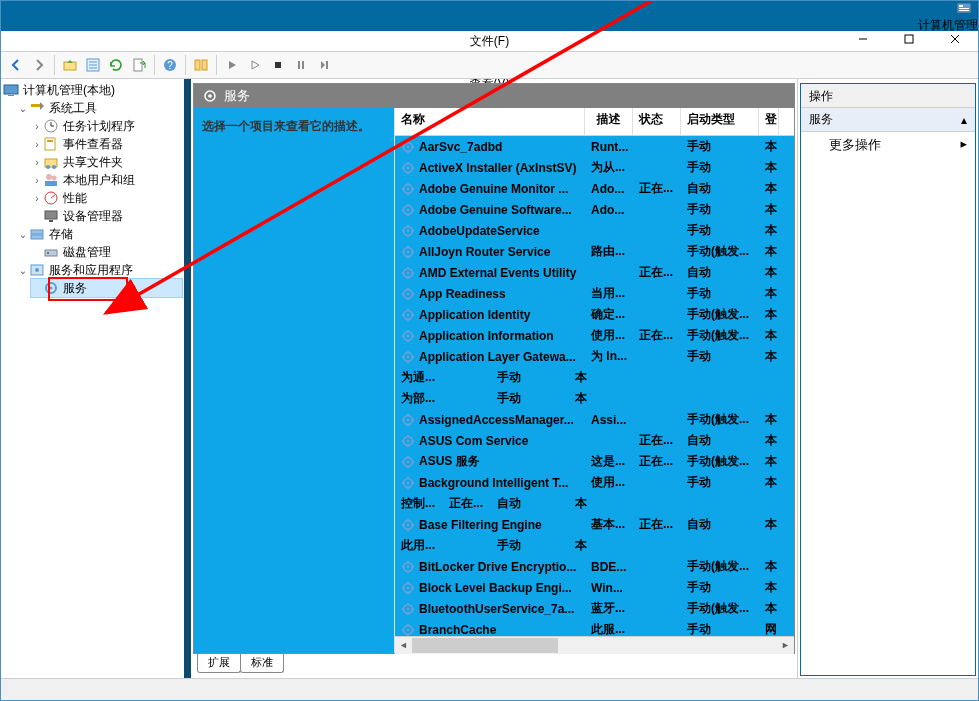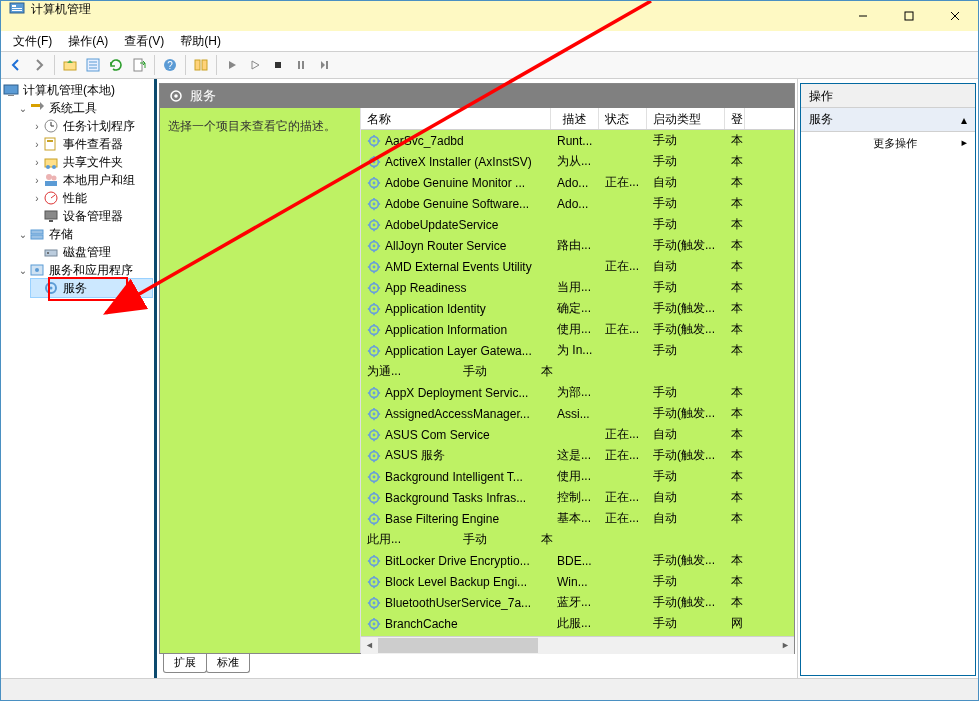--- a/index.html
+++ b/index.html
@@ -1,61 +1,61 @@
 <!DOCTYPE html>
 <html><head>
 <meta charset="utf-8">
 <style>
 * { box-sizing: border-box; font-family: "Microsoft YaHei", "Segoe UI", Tahoma, sans-serif; }
 body { margin: 0; background: #fff; font-size: 12px; color: #000; }
 .window { width: 979px; height: 701px; border: 1px solid #4a90c2; display: flex; flex-direction: column; background: #fff; position: relative; }
-.titlebar { height: 30px; display: flex; align-items: flex-start; padding: 0 0 0 8px; background: #fef9c3; }
+.titlebar { height: 30px; display: flex; align-items: flex-end; padding: 0 0 0 8px; background: #0369a1; flex-direction: column; }
 .titlebar-icon { width: 16px; height: 16px; margin-right: 6px; }
 .titlebar-title { flex: 1; font-size: 12px; }
 .win-controls { display: flex; height: 100%; }
 .win-btn { width: 46px; display: flex; align-items: center; justify-content: center; cursor: pointer; }
-.menubar { height: 20px; display: flex; align-items: center; padding: 0 4px; font-size: 12px; }
+.menubar { height: 20px; display: flex; align-items: center; padding: 0 4px; font-size: 12px; flex-direction: column; }
 .menubar-item { padding: 2px 8px; cursor: pointer; }
 .toolbar { height: 28px; border-top: 1px solid #d0d0d0; border-bottom: 1px solid #d0d0d0; display: flex; align-items: center; padding: 0 4px; background: #f8f8f8; gap:1px; }
 .tool-btn { width: 22px; height: 22px; display: flex; align-items: center; justify-content: center; cursor: pointer; border: 1px solid transparent; }
 .tool-sep { width: 1px; height: 20px; background: #d0d0d0; margin: 0 3px; }
 .body-area { flex: 1; display: flex; min-height: 0; }
-.tree-panel { width: 156px; border-right: 3px solid #0c4a6e; padding: 2px; overflow: auto; background:#fff; }
+.tree-panel { width: 190px; border-right: 7px solid #0c4a6e; padding: 2px; overflow: auto; background:#fff; }
 .tree-node { display: flex; align-items: center; height: 18px; cursor: pointer; white-space: nowrap; }
 .tree-toggle { width: 12px; text-align: center; color: #606060; font-size: 10px;}
 .tree-icon { width: 16px; height: 16px; margin-right: 4px; display:inline-flex; align-items:center; justify-content:center;}
 .tree-label { font-size: 12px; }
 .tree-children { padding-left: 14px; }
 .tree-selected { background: #cce8ff; outline: 1px solid #99d1ff; }
 .highlight-box { position: absolute; border: 2px solid #ff0000; pointer-events: none; }
 .middle-panel { flex: 1; display: flex; flex-direction: column; min-width: 0; border-right: 1px solid #d0d0d0; padding:4px 2px 2px 2px;}
 .middle-inner { flex:1; display:flex; flex-direction:column; border:1px solid #888; min-height:0;}
 .services-header { height: 24px; background: #808080; color: #fff; display: flex; align-items: center; padding: 0 8px; font-size: 13px; gap:6px;}
-.services-body { flex: 1; display: flex; min-height: 0; background:#bef264;}
+.services-body { flex: 1; display: flex; min-height: 0; background:#0ea5e9;font-weight:bold;}
 .desc-pane { width: 200px; padding: 10px 8px; font-size: 12px; color: #333; }
 .list-pane { flex: 1; display: flex; flex-direction: column; min-width: 0; border-left:1px solid #e0e0e0; }
-.list-header { display: flex; height: 22px; border-bottom: 1px solid #d0d0d0; background: #fff; }
+.list-header { display: flex; height: 28px; border-bottom: 1px solid #d0d0d0; background: #fff; }
 .col { padding: 3px 6px; border-right: 1px solid #e0e0e0; font-size: 12px; overflow: hidden; white-space: nowrap; text-overflow: ellipsis; }
 .col-name { width: 190px; } .col-desc { width: 48px; text-align: center; } .col-status { width: 48px; } .col-start { width: 78px; } .col-logon { width: 20px; }
 .list-rows { flex: 1; overflow: hidden; position:relative;}
 .row { display: flex; height: 21px; align-items: center; cursor:pointer;}
 .row .col { border-right: none; display:flex; align-items:center; gap:4px; }
 .gear-icon { width:14px; height:14px; flex-shrink:0; }
 .hscroll { height: 17px; background: #f0f0f0; display: flex; align-items: center; border-top:1px solid #d0d0d0;}
 .hscroll-track { flex: 1; height: 17px; background: #f0f0f0; position: relative; }
 .hscroll-thumb { position: absolute; height: 15px; top:1px; background: #cdcdcd; }
 .hscroll-btn { width:17px; height:17px; background:#f0f0f0; display:flex; align-items:center; justify-content:center; font-size:9px; color:#606060;}
 .tabs { height: 22px; display: flex; align-items: flex-start; padding-left: 4px; }
 .tab { border: 1px solid #888; border-top: none; padding: 1px 10px 2px; font-size: 11px; background: #fff; cursor:pointer; margin-right:-1px; border-radius: 0 0 3px 3px;}
 .tab.active { background: #fff; }
 .actions-panel { width: 180px; display: flex; flex-direction: column; padding:4px 2px 2px 2px;}
 .actions-inner { flex:1; border:1px solid #0369a1; display:flex; flex-direction:column;}
 .actions-header { height: 24px; background: #f0f0f0; padding: 4px 8px; font-size: 12px; border-bottom:1px solid #d0d0d0; font-weight:normal;}
 .actions-sub { background: #e8eef7; padding: 3px 8px; font-size: 12px; border-bottom:1px solid #d0d0d0; display:flex; align-items:center; justify-content:space-between;}
-.actions-item { padding: 4px 8px 4px 28px; font-size: 11px; cursor:pointer;text-align:center;}
+.actions-item { padding: 4px 8px 4px 28px; font-size: 13px; cursor:pointer;}
 .statusbar { height: 22px; border-top: 1px solid #d0d0d0; background: #f0f0f0; }
 .arrow-annotation { position:absolute; pointer-events:none; }
 svg.ico { width:16px; height:16px; }
 </style>
 </head>
 <body>
 
 <div class="window">
 
   <div class="titlebar">
@@ -544,33 +544,20 @@
                   <div class="col col-start">手动</div>
                   <div class="col col-logon">本</div>
                 </div>
                 <div class="row">
                   <div class="col col-desc">为通...</div>
                   <div class="col col-status"></div>
                   <div class="col col-start">手动</div>
                   <div class="col col-logon">本</div>
                 </div>
                 <div class="row">
-                  <div class="col col-name">
-                    <svg class="gear-icon" viewBox="0 0 16 16">
-                      <circle cx="8" cy="8" r="5" fill="none" stroke="#6aa0d8" stroke-width="2"></circle>
-                      <circle cx="8" cy="8" r="1.6" fill="#6aa0d8"></circle>
-                      <g stroke="#6aa0d8" stroke-width="2">
-                        <line x1="8" y1="1" x2="8" y2="3"></line>
-                        <line x1="8" y1="13" x2="8" y2="15"></line>
-                        <line x1="1" y1="8" x2="3" y2="8"></line>
-                        <line x1="13" y1="8" x2="15" y2="8"></line>
-                      </g>
-                    </svg>
-                    <span>AppX Deployment Servic...</span>
-                  </div>
                   <div class="col col-desc">为部...</div>
                   <div class="col col-status"></div>
                   <div class="col col-start">手动</div>
                   <div class="col col-logon">本</div>
                 </div>
                 <div class="row">
                   <div class="col col-name">
                     <svg class="gear-icon" viewBox="0 0 16 16">
                       <circle cx="8" cy="8" r="5" fill="none" stroke="#6aa0d8" stroke-width="2"></circle>
                       <circle cx="8" cy="8" r="1.6" fill="#6aa0d8"></circle>
@@ -639,33 +626,20 @@
                       </g>
                     </svg>
                     <span>Background Intelligent T...</span>
                   </div>
                   <div class="col col-desc">使用...</div>
                   <div class="col col-status"></div>
                   <div class="col col-start">手动</div>
                   <div class="col col-logon">本</div>
                 </div>
                 <div class="row">
-                  <div class="col col-name">
-                    <svg class="gear-icon" viewBox="0 0 16 16">
-                      <circle cx="8" cy="8" r="5" fill="none" stroke="#6aa0d8" stroke-width="2"></circle>
-                      <circle cx="8" cy="8" r="1.6" fill="#6aa0d8"></circle>
-                      <g stroke="#6aa0d8" stroke-width="2">
-                        <line x1="8" y1="1" x2="8" y2="3"></line>
-                        <line x1="8" y1="13" x2="8" y2="15"></line>
-                        <line x1="1" y1="8" x2="3" y2="8"></line>
-                        <line x1="13" y1="8" x2="15" y2="8"></line>
-                      </g>
-                    </svg>
-                    <span>Background Tasks Infras...</span>
-                  </div>
                   <div class="col col-desc">控制...</div>
                   <div class="col col-status">正在...</div>
                   <div class="col col-start">自动</div>
                   <div class="col col-logon">本</div>
                 </div>
                 <div class="row">
                   <div class="col col-name">
                     <svg class="gear-icon" viewBox="0 0 16 16">
                       <circle cx="8" cy="8" r="5" fill="none" stroke="#6aa0d8" stroke-width="2"></circle>
                       <circle cx="8" cy="8" r="1.6" fill="#6aa0d8"></circle>

